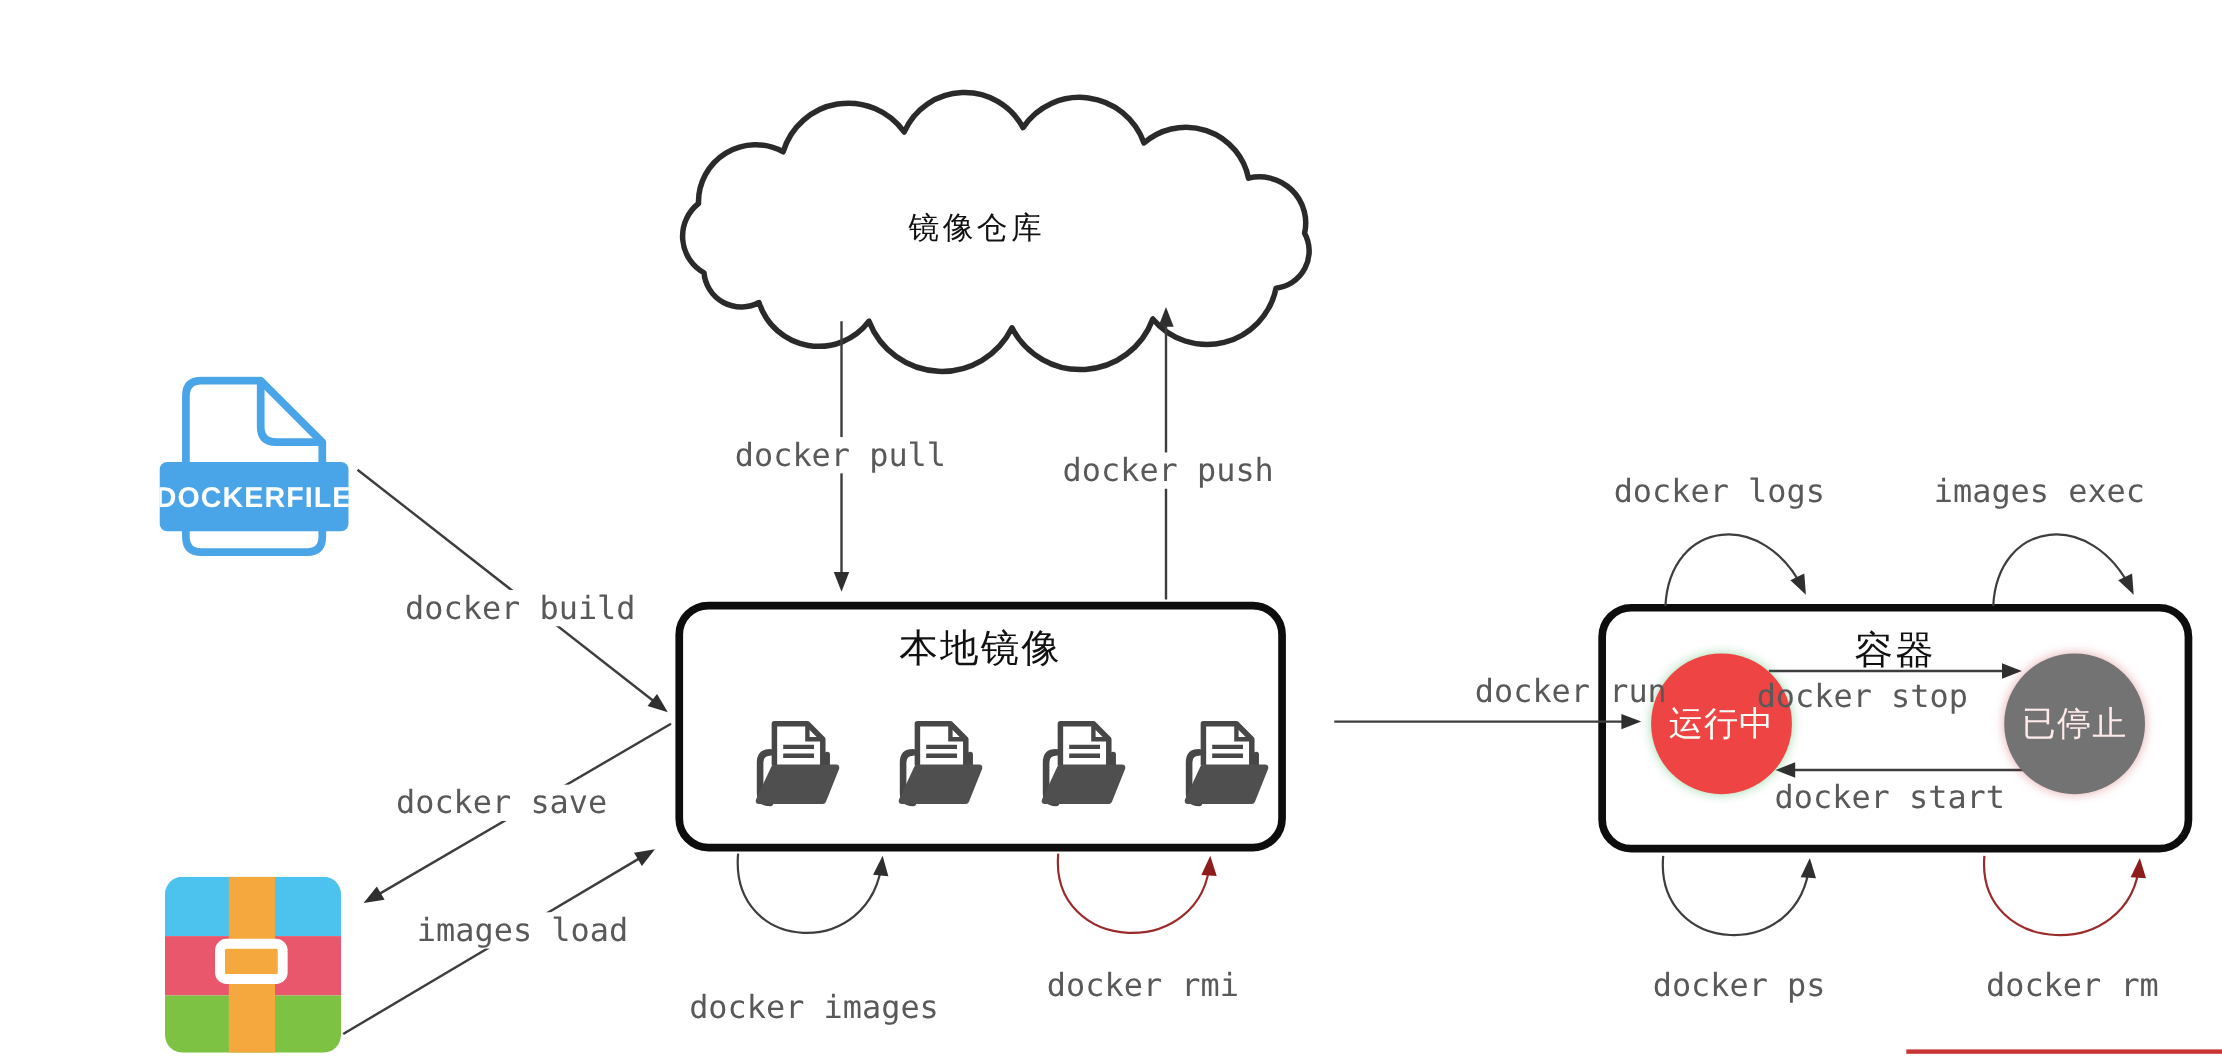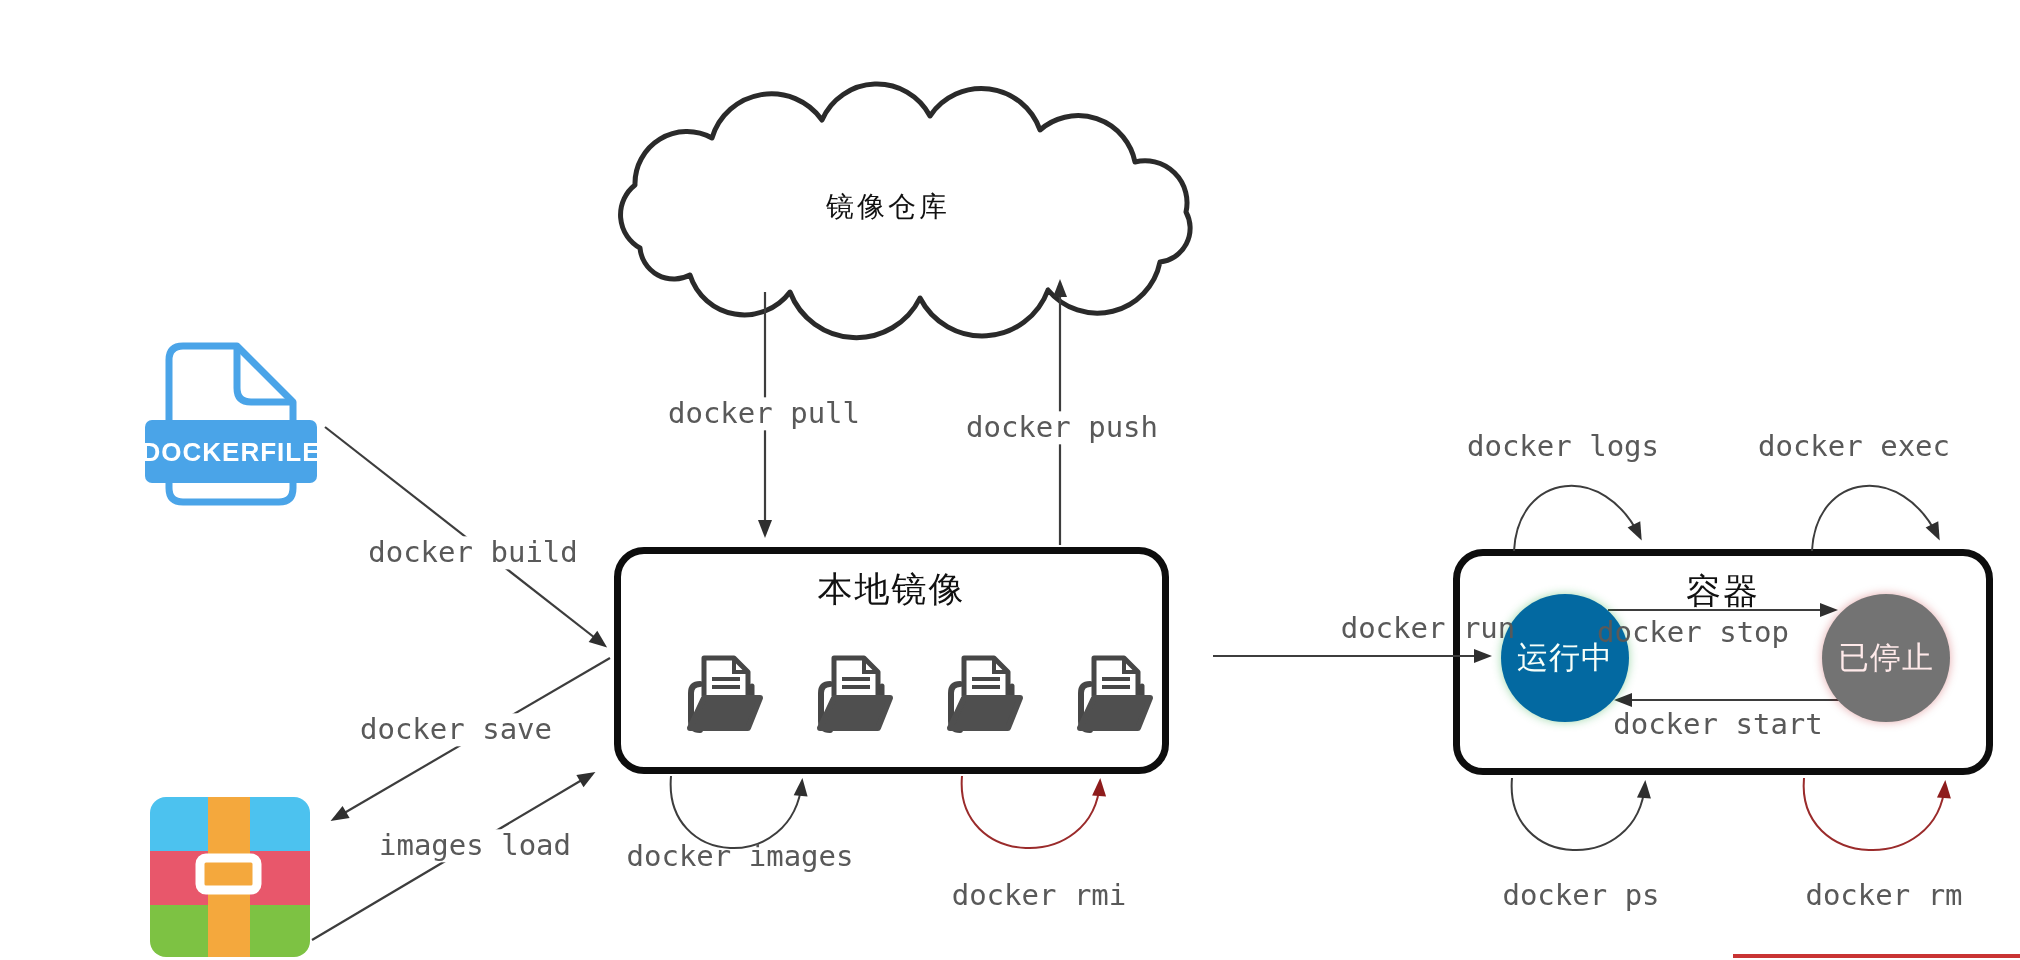--- a/index.html
+++ b/index.html
@@ -9,21 +9,21 @@
   .intro a{color:#2b3ab5;text-decoration:underline;margin-left:10px;cursor:pointer;}
   svg.overlay{position:absolute;left:0;top:0;z-index:3;}
   .node-box{position:absolute;background:#ffffff;border:7px solid #0d0d0d;border-radius:30px;z-index:1;box-sizing:border-box;}
   .node-title{width:100%;text-align:center;margin-top:12px;font-size:35px;color:#111;letter-spacing:2px;}
   .cloud-label{position:absolute;z-index:4;font-size:28px;color:#111;letter-spacing:3px;transform:translate(-50%,-50%);}
   .cmd{position:absolute;z-index:5;font-family:"DejaVu Sans Mono","Liberation Mono",monospace;
        font-size:29px;color:#595959;white-space:nowrap;transform:translate(-50%,-50%);line-height:1.15;}
   .cmd.masked{background:#ffffff;padding:0 6px;}
   .state-circle{position:absolute;width:128px;height:128px;border-radius:50%;z-index:4;
         display:flex;align-items:center;justify-content:center;font-size:31px;color:#f7fff9;letter-spacing:1px;}
-  .circle-running{left:1501px;top:594px;background:#0369a1;box-shadow:0 0 10px rgba(39,168,68,.45);}
+  .circle-running{left:1501px;top:594px;background:#ef4444;box-shadow:0 0 10px rgba(39,168,68,.45);}
   .circle-stopped{left:1822px;top:594px;background:#737373;box-shadow:0 0 10px rgba(178,11,16,.35);color:#ffeaea;}
   .bottom-bar{position:absolute;left:1733px;top:954px;width:287px;height:4px;background:#c93434;z-index:6;}
   .icon-abs{position:absolute;z-index:2;}
 </style>
 </head>
 <body>
 
 <div class="canvas">
 
 
@@ -118,20 +118,20 @@
 
   <div class="cmd masked" style="left:764px;top:414px;">docker pull</div>
   <div class="cmd masked" style="left:1062px;top:428px;">docker push</div>
   <div class="cmd masked" style="left:473px;top:553px;">docker build</div>
   <div class="cmd masked" style="left:456px;top:730px;">docker save</div>
   <div class="cmd masked" style="left:475px;top:846px;">images load</div>
   <div class="cmd" style="left:1392px;top:629px;margin-left:36px;">docker run</div>
   <div class="cmd" style="left:1693px;top:633px;">docker stop</div>
   <div class="cmd" style="left:1697px;top:725px;margin-left:21px;">docker start</div>
   <div class="cmd" style="left:1563px;top:447px;">docker logs</div>
-  <div class="cmd" style="left:1854px;top:447px;">docker exec</div>
-  <div class="cmd" style="left:740px;top:857px;text-align:right;">docker images</div>
+  <div class="cmd" style="left:1854px;top:447px;">images exec</div>
+  <div class="cmd" style="left:740px;top:916px;text-align:right;">docker images</div>
   <div class="cmd" style="left:1039px;top:896px;">docker rmi</div>
   <div class="cmd" style="left:1581px;top:896px;">docker ps</div>
   <div class="cmd" style="left:1884px;top:896px;">docker rm</div>
 
   <div class="bottom-bar"></div>
 </div>
 
 </body></html>

